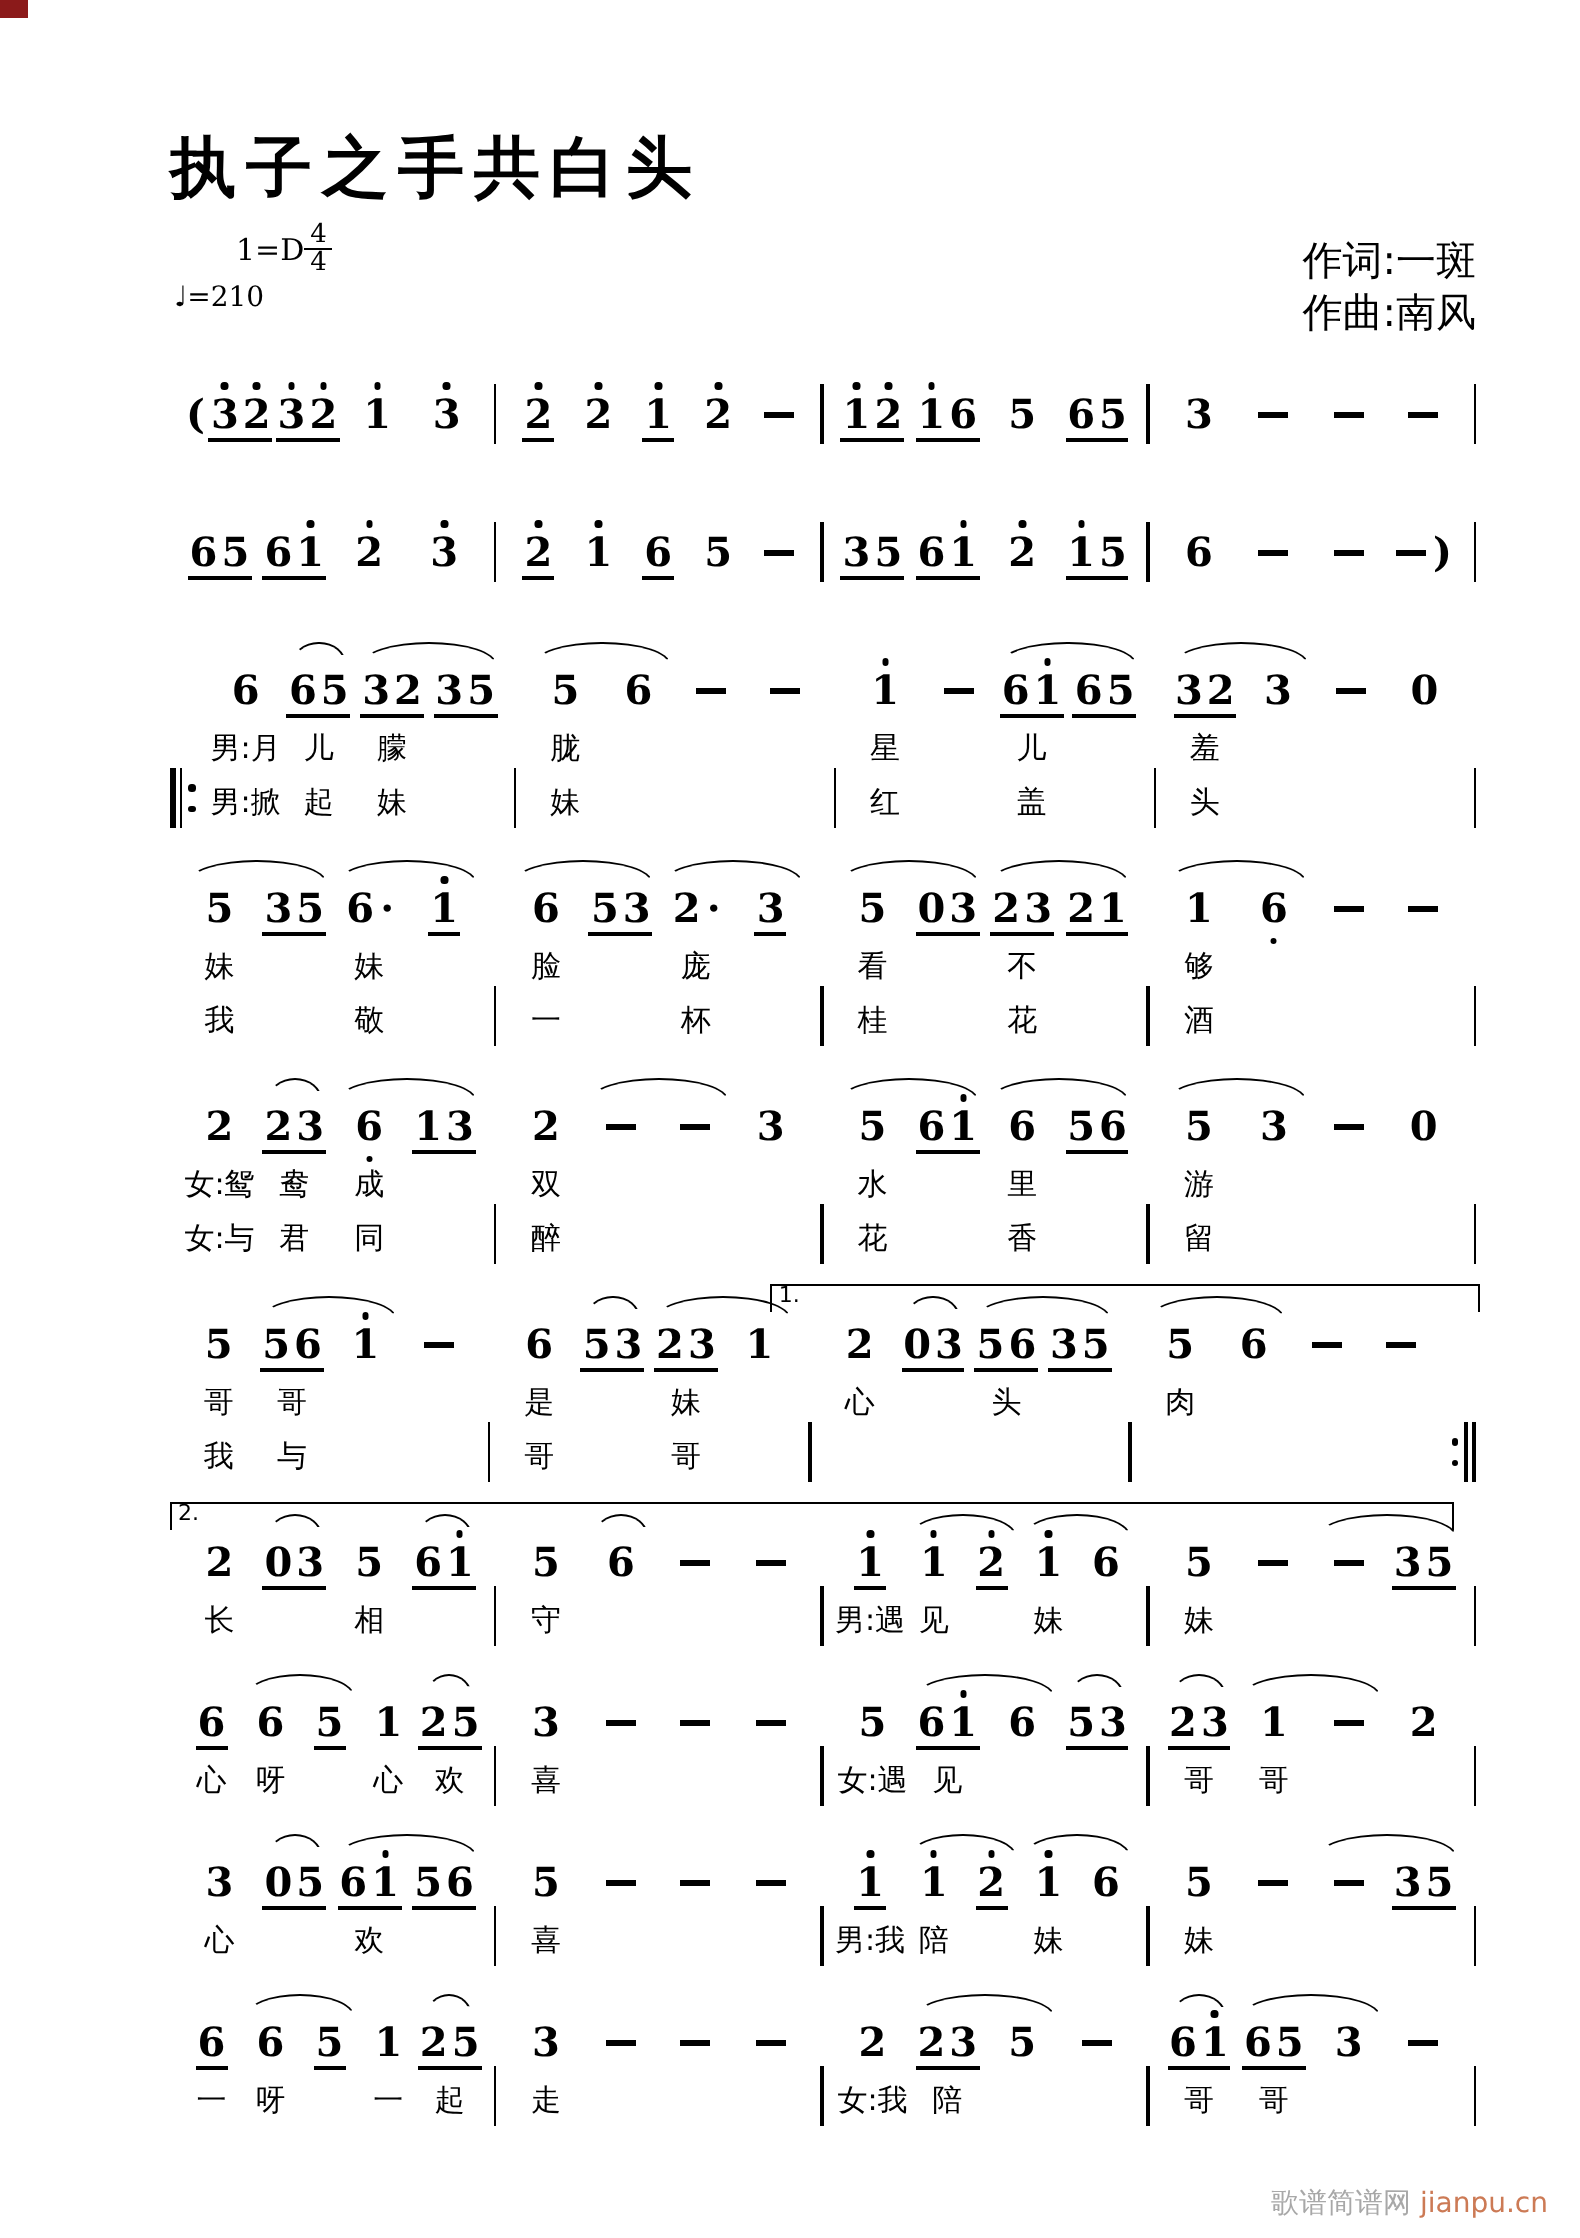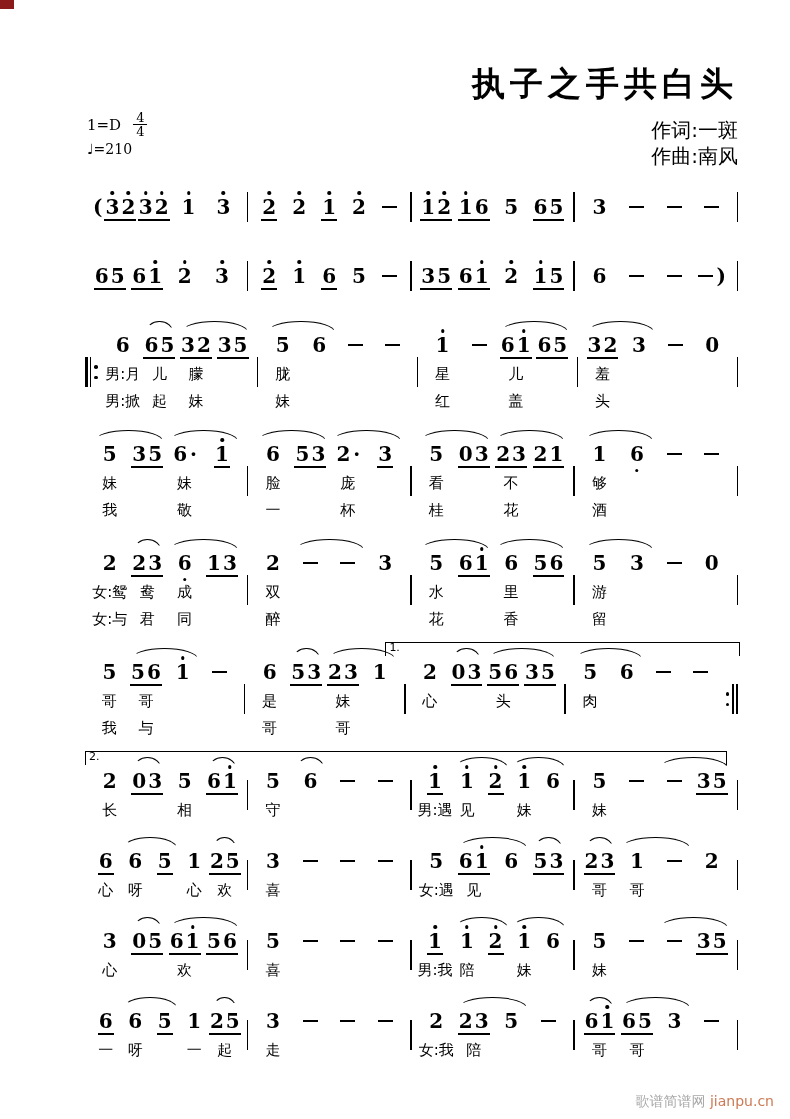--- a/index.html
+++ b/index.html
@@ -2,36 +2,36 @@
 <html><head>
 <meta charset="utf-8">
 <style>
   html,body{margin:0;padding:0;}
   body{
     width:790px;height:1119px;position:relative;background:#ffffff;
     font-family:"DejaVu Sans",sans-serif;color:#000;overflow:hidden;
   }
   .corner{position:absolute;left:0;top:0;width:14px;height:9px;background:#8b1a1a;}
   .sheet{padding:62px 52px 0 85px;}
-  .title{text-align:right;font-family:"DejaVu Serif",serif;font-weight:bold;
+  .title{text-align:left;font-family:"DejaVu Serif",serif;font-weight:bold;
     font-size:33px;letter-spacing:5px;margin:0 0 2px 0;}
   .meta{position:relative;height:62px;}
   .keyblock{position:absolute;left:2px;top:2px;font-size:15px;font-family:"DejaVu Serif",serif;}
-  .keyline{display:flex;align-items:center;gap:12px;}
+  .keyline{display:flex;align-items:center;gap:0;margin-left:31px;}
   .frac{display:inline-flex;flex-direction:column;align-items:center;font-size:13px;line-height:13px;}
   .frac .fn{padding:0 3px;}
   .frac .fd{border-top:1px solid #000;padding:0 3px;}
   .tempo{margin-top:3px;font-size:14px;}
   .credits{position:absolute;right:0;top:8px;text-align:left;font-size:20px;line-height:26px;}
   
   .score{margin-top:6px;}
   .sys{position:relative;padding-top:15px;margin-bottom:24px;}
   .sys.lyr2{margin-bottom:10px;}
   .sys.lyr1{margin-bottom:8px;}
-  .mrow{display:flex;align-items:center;}
+  .mrow{display:flex;align-items:flex-end;}
   .measure{flex:1;display:grid;row-gap:2px;padding:0 6px;}
   .ncell{position:relative;text-align:center;height:30px;line-height:30px;
     font-family:"DejaVu Serif",serif;font-weight:bold;font-size:20px;white-space:nowrap;}
   .lcell{text-align:center;font-size:15px;height:25px;line-height:25px;white-space:nowrap;}
   .tok{display:inline-block;position:relative;line-height:24px;}
   .tok.u{border-bottom:2px solid #000;}
   .dg{position:relative;display:inline-block;padding:0 1px;}
   .dot-a,.dot-b{position:absolute;left:50%;transform:translateX(-50%);
     width:3.5px;height:3.5px;border-radius:50%;background:#000;}
   .dot-a{top:-4px;}

